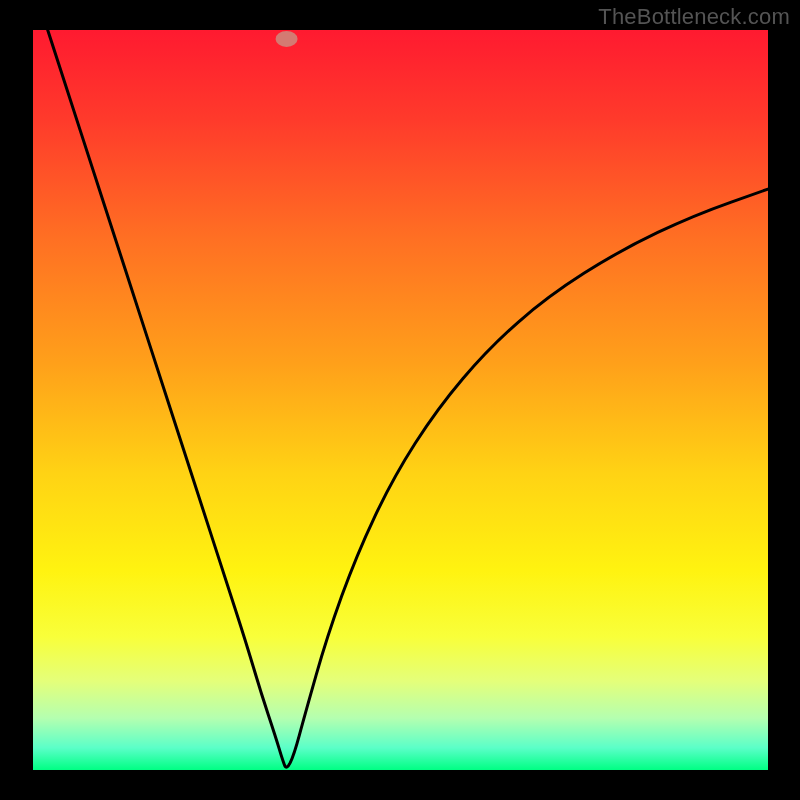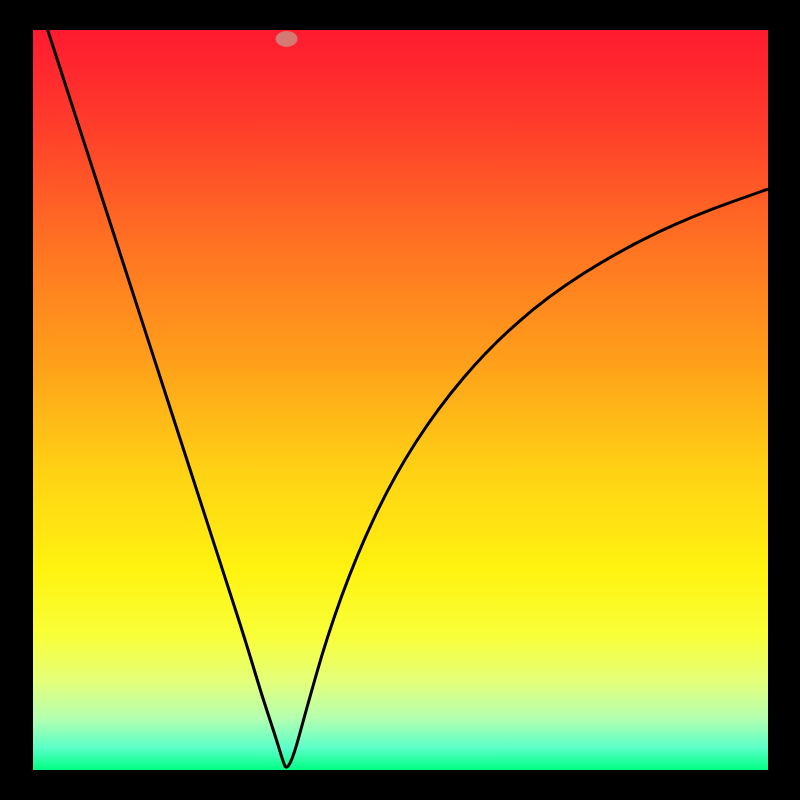--- a/index.html
+++ b/index.html
@@ -30,20 +30,21 @@
   svg {
     position: absolute;
     top: 0;
     left: 0;
   }
 </style>
 </head>
 <body>
 
 <div class="frame">
+  <div class="watermark">TheBottleneck.com</div>
   <svg id="chart-svg" width="800" height="800" viewBox="0 0 800 800">
     <defs>
       <linearGradient id="bg-grad" x1="0" y1="0" x2="0" y2="1">
           <stop offset="0%" stop-color="#ff1a30"></stop>
           <stop offset="12%" stop-color="#ff3a2b"></stop>
           <stop offset="28.000000000000004%" stop-color="#ff6f23"></stop>
           <stop offset="45%" stop-color="#ffa01a"></stop>
           <stop offset="60%" stop-color="#ffd314"></stop>
           <stop offset="73%" stop-color="#fff310"></stop>
           <stop offset="82%" stop-color="#f8ff3a"></stop>

